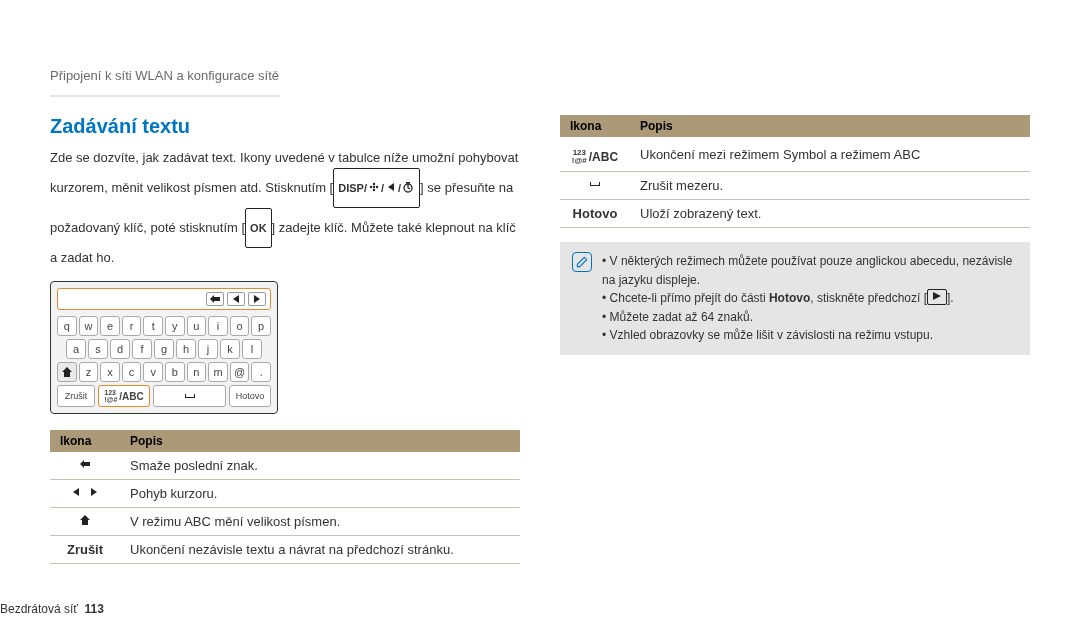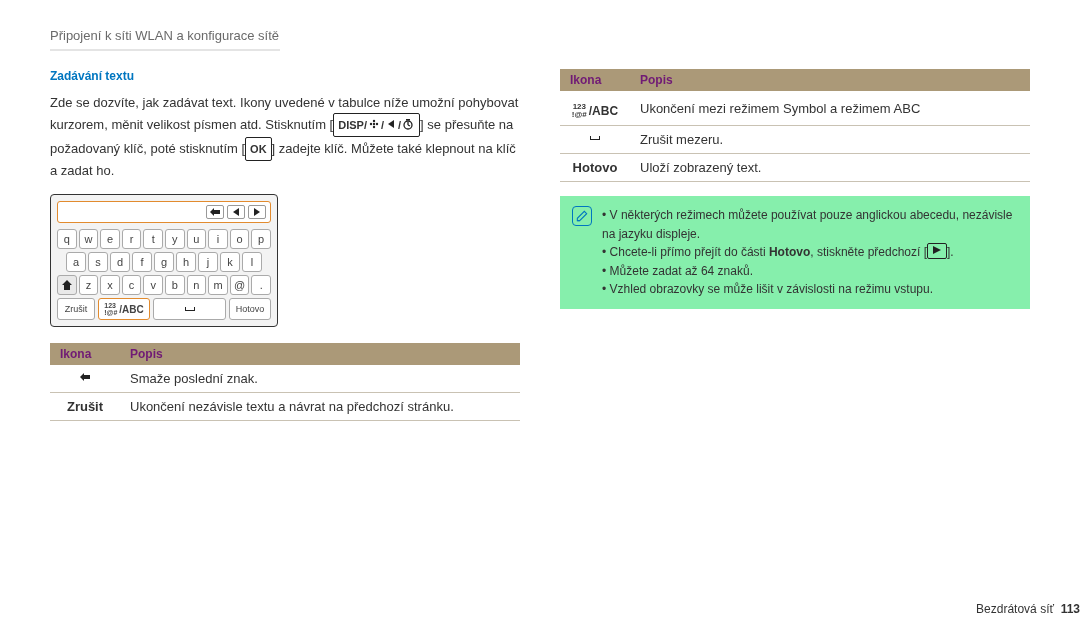--- a/index.html
+++ b/index.html
@@ -11,48 +11,49 @@
     color: #333;
     background: #fff;
     position: relative;
     padding: 28px 50px 0 50px;
   }
   .breadcrumb {
     color: #6a6a6a;
     font-size: 13px;
     margin-bottom: 4px;
     border-bottom: 2px solid #e4e4e4;
-    padding-bottom: 6px;
+    padding-bottom: 12px;
     width: 230px;
+    margin-top: 40px;
   }
   .columns {
     display: flex;
     gap: 40px;
     margin-top: 18px;
   }
   .col {
     flex: 1;
     min-width: 0;
   }
   h2.section-title {
     color: #0076c0;
-    font-size: 12px;
+    font-size: 20px;
     font-weight: bold;
     margin-bottom: 10px;
   }
   .intro {
     font-size: 13px;
     line-height: 1.5;
     color: #333;
   }
   .btn-frame {
     display: inline-block;
     border: 1px solid #222;
     border-radius: 2px;
-    padding: 4px 4px;
+    padding: 12px 4px;
     font-size: 11px;
     font-weight: bold;
     line-height: 14px;
     vertical-align: baseline;
   }
   .btn-frame.disp svg { vertical-align: -1px; }
 
   
   .kb {
     margin-top: 14px;
@@ -120,42 +121,42 @@
 
   
   table.icon-table {
     width: 100%;
     border-collapse: collapse;
     margin-top: 16px;
     font-size: 13px;
   }
   table.icon-table th {
     background: #ab9978;
-    color: #701a75;
+    color: #000000;
     font-weight: bold;
     text-align: left;
     padding: 4px 10px;
     font-size: 12px;
   }
   table.icon-table th:first-child { width: 70px; }
   table.icon-table td {
     padding: 6px 10px;
     border-bottom: 1px solid #c9c2b3;
     vertical-align: middle;
   }
   table.icon-table td.icon-cell {
     text-align: center;
     font-weight: bold;
   }
   .col-right table.icon-table { margin-top: 0; }
 
   
   .note {
     margin-top: 14px;
-    background: #86efac;
+    background: #e5e5e5;
     display: flex;
     gap: 10px;
     padding: 10px 12px;
     font-size: 12px;
     line-height: 1.55;
   }
   .note .note-icon {
     width: 20px;
     flex: 0 0 20px;
   }
@@ -180,21 +181,21 @@
     line-height:12px;
     vertical-align:baseline;
   }
 
   
   .footer {
     position: absolute;
     bottom: 14px;
     left: 0;
     width: 100%;
-    text-align: right;
+    text-align: left;
     font-size: 12px;
     color: #333;
   }
   .footer b { font-weight: bold; }
 
   
   svg.i { width: 14px; height: 12px; }
 </style>
 </head>
 <body>
@@ -339,20 +340,34 @@
         </tr>
       </thead>
       <tbody>
           <tr>
             <td class="icon-cell"><svg class="i" viewBox="0 0 14 12">
                 <use href="#ic-back"></use>
               </svg></td>
             <td>Smaže poslední znak.</td>
           </tr>
           <tr>
+            <td class="icon-cell"><svg class="i" viewBox="0 0 14 12">
+                <use href="#ic-left"></use>
+              </svg>&nbsp;<svg class="i" viewBox="0 0 14 12">
+                <use href="#ic-right"></use>
+              </svg></td>
+            <td>Pohyb kurzoru.</td>
+          </tr>
+          <tr>
+            <td class="icon-cell"><svg class="i" viewBox="0 0 14 12">
+                <use href="#ic-shift"></use>
+              </svg></td>
+            <td>V režimu ABC mění velikost písmen.</td>
+          </tr>
+          <tr>
             <td class="icon-cell">Zrušit</td>
             <td>Ukončení nezávisle textu a návrat na předchozí stránku.</td>
           </tr>
         </tbody>
     </table>
   </div>
 
   <div class="col col-right">
     <table class="icon-table">
       <thead>

